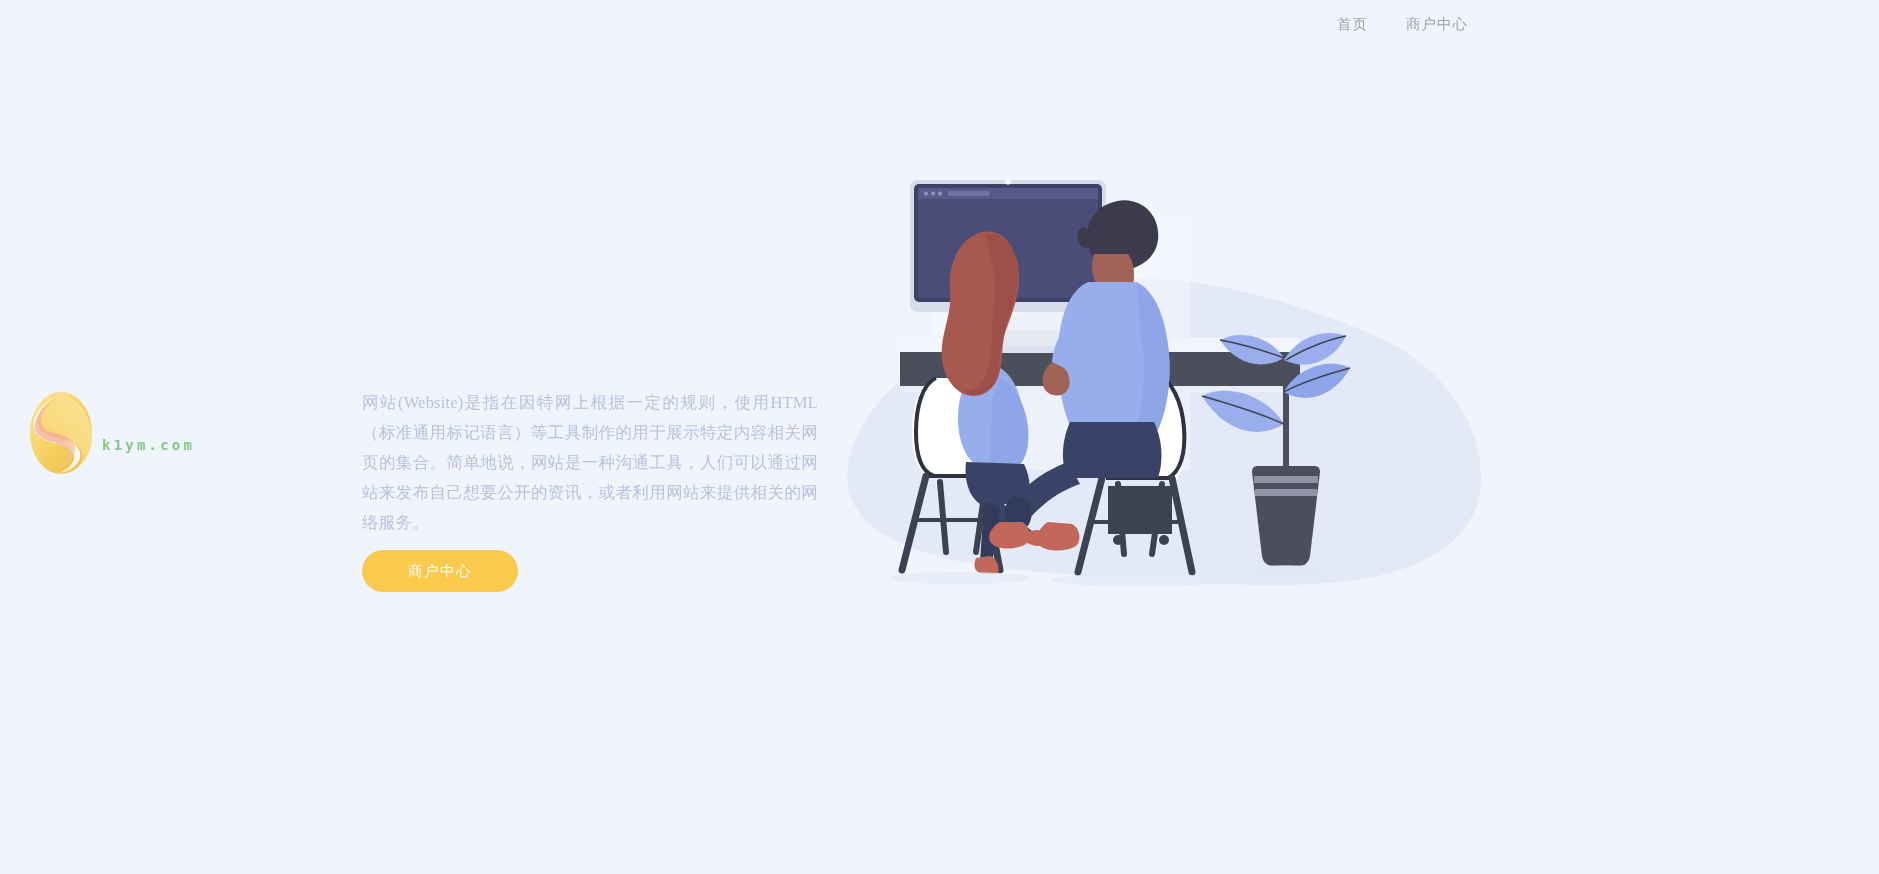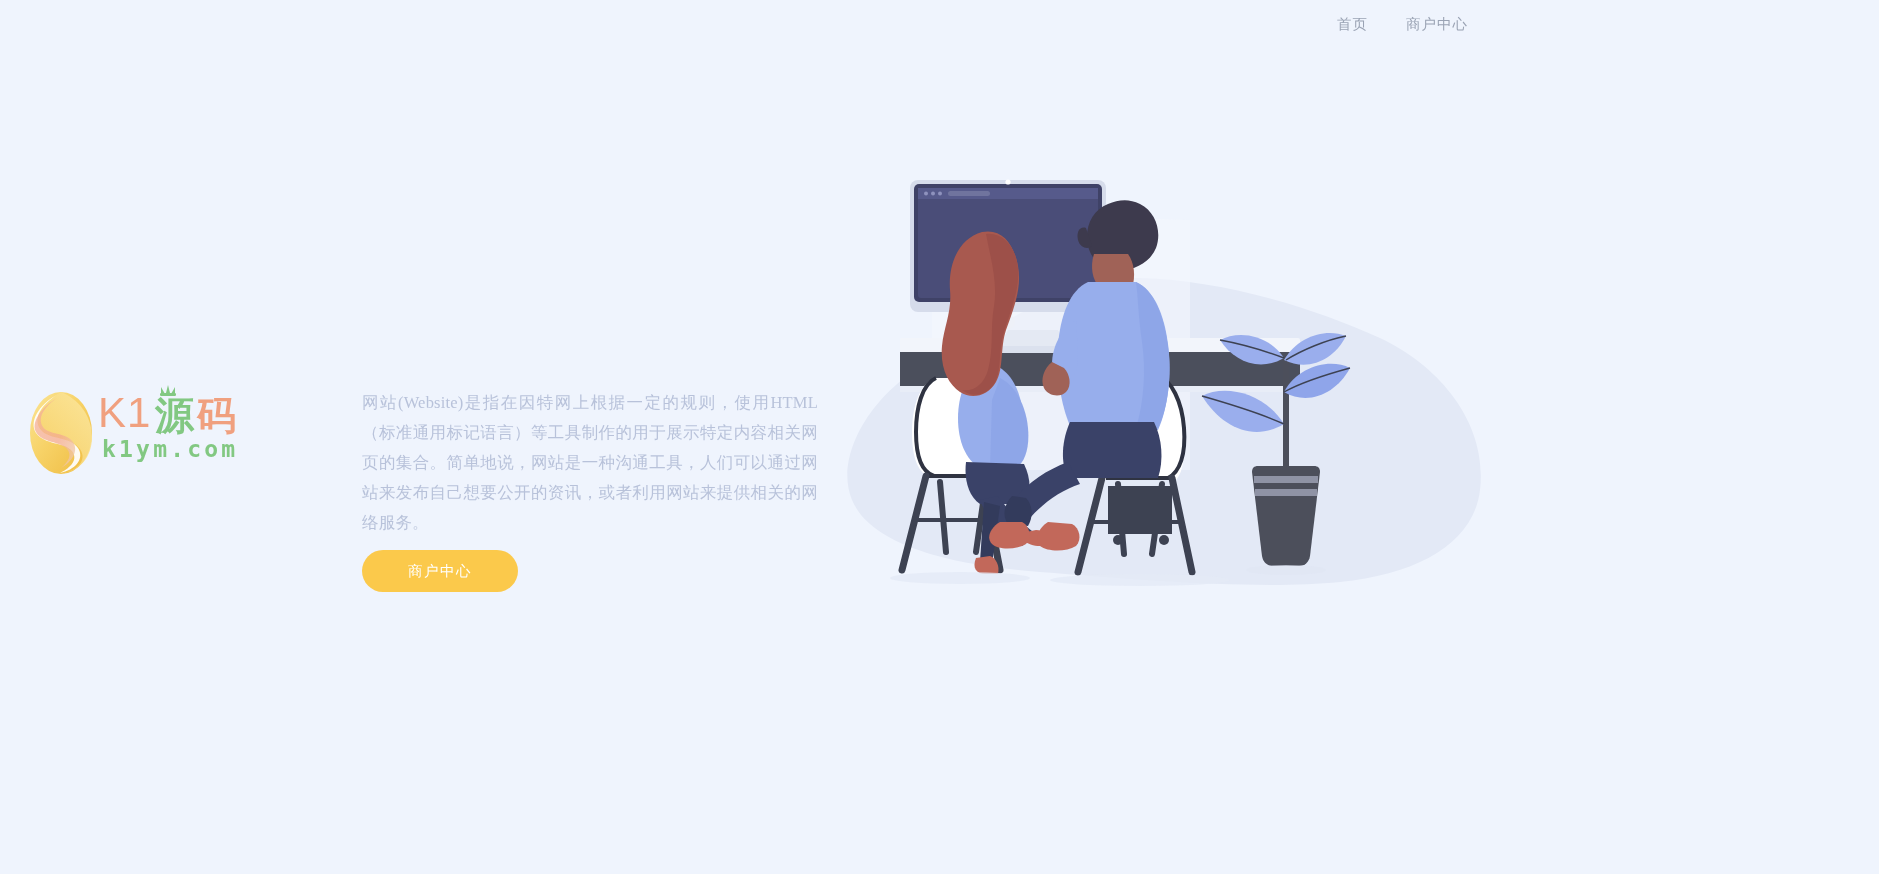--- a/index.html
+++ b/index.html
@@ -61,21 +61,21 @@
     left: 70px;
     top: 0;
     width: 150px;
     height: 52px;
   }
   .logo-domain {
     position: absolute;
     left: 74px;
     top: 55px;
     font-family: "DejaVu Sans Mono", "Liberation Mono", monospace;
-    font-size: 23px;
+    font-size: 14px;
     font-weight: 700;
     color: #82c882;
     letter-spacing: 3.2px;
     line-height: 1;
     white-space: nowrap;
   }
 
   
   .hero-copy {
     position: absolute;
@@ -154,34 +154,20 @@
       <ellipse cx="33" cy="48" rx="31" ry="41" fill="url(#eggGrad)"></ellipse>
       <path d="M33 7 C14 18 6 32 14 44 C22 56 44 52 52 64 C60 76 48 86 33 89
                C52 86 64 72 64 52 C64 30 50 14 33 7 Z" fill="url(#eggGrad2)" opacity="0.85"></path>
       <path d="M30 9 C13 20 4 34 13 45 C21 55 42 51 50 63 C57 74 47 85 32 88
                C44 82 50 74 44 66 C37 57 16 60 8 48 C1 37 10 20 30 9 Z" fill="#ffffff" opacity="0.92"></path>
       <path d="M29 13 C16 22 9 33 15 42 C20 50 38 47 45 57 C51 66 44 77 33 83
                C41 76 44 70 39 64 C32 56 14 58 8 47 C3 38 12 23 29 13 Z" fill="url(#swoosh)" opacity="0.75"></path>
     </svg>
   </div>
 
-  <div class="logo-wordmark">
-    <svg viewBox="0 0 150 52" xmlns="http://www.w3.org/2000/svg">
-
-      <g fill="#82c882">
-        <path d="M68 10 L70 2 L72 10 Z"></path>
-        <path d="M63 11 L63 4 L67 11 Z"></path>
-        <path d="M77 11 L77 4 L73 11 Z"></path>
-        <rect x="62" y="10" width="16" height="3" rx="1.2"></rect>
-      </g>
-      <text x="0" y="44" font-family="'Liberation Sans','DejaVu Sans',sans-serif" font-size="42" font-weight="400" fill="#f0a07f" letter-spacing="1">K1</text>
-      <text x="57" y="46" font-family="'Liberation Sans','DejaVu Sans',sans-serif" font-size="39" font-weight="700" fill="#82c882">源</text>
-      <text x="99" y="46" font-family="'Liberation Sans','DejaVu Sans',sans-serif" font-size="39" font-weight="700" fill="#f0a07f">码</text>
-    </svg>
-  </div>
 
   <div class="logo-domain">k1ym.com</div>
 </div>
 
 <div class="hero-copy">
   <p class="hero-paragraph">网站(Website)是指在因特网上根据一定的规则，使用HTML（标准通用标记语言）等工具制作的用于展示特定内容相关网页的集合。简单地说，网站是一种沟通工具，人们可以通过网站来发布自己想要公开的资讯，或者利用网站来提供相关的网络服务。</p>
 </div>
 
 <button class="cta-button">商户中心</button>
 

